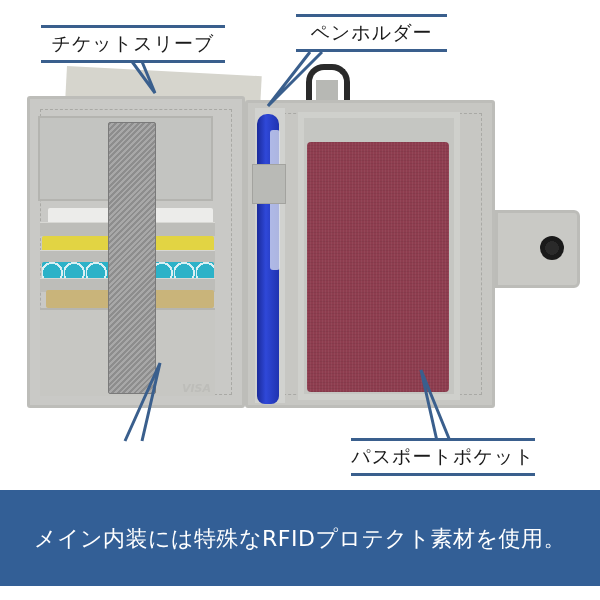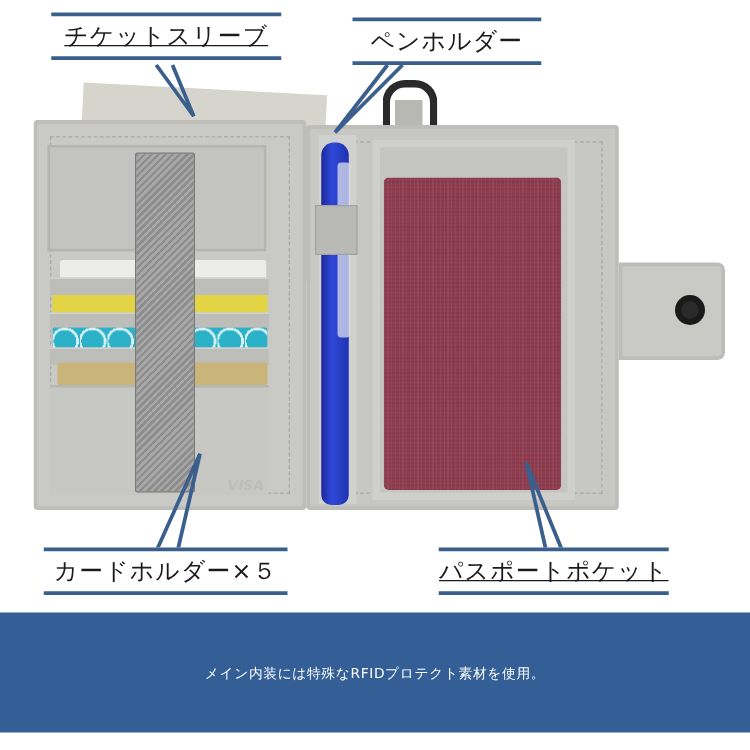--- a/index.html
+++ b/index.html
@@ -12,24 +12,24 @@
     .label {
       position: absolute;
       height: 38px;
       display: flex; align-items: center; justify-content: center;
       color: #1a1a1a; font-size: 19px; letter-spacing: 1px;
       border-top: 3px solid #3a5f8d;
       border-bottom: 3px solid #3a5f8d;
       background: #ffffff;
       z-index: 5;
     }
-    .lbl-ticket { left: 41px; top: 10px; width: 184px; text-decoration: underline; }
-    .lbl-pen    { left: 282px; top: 14px; width: 151px; }
+    .lbl-ticket { left: 41px; top: 25px; width: 184px; }
+    .lbl-pen    { left: 296px; top: 14px; width: 151px; }
     .lbl-card   { left: 35px; top: 438px; width: 195px; }
-    .lbl-passport { left: 351px; top: 438px; width: 184px; text-decoration: underline; }
+    .lbl-passport { left: 351px; top: 438px; width: 184px; }
 
     svg.leaders { position: absolute; left: 0; top: 0; width: 600px; height: 490px; z-index: 4; pointer-events: none; }
 
     
     .wallet-left {
       position: absolute; left: 27px; top: 96px; width: 218px; height: 312px;
       background: #c9c9c6; border: 3px solid #bdbdb9; border-radius: 3px;
     }
     .wallet-left .inner-border {
       position: absolute; left: 10px; top: 10px; right: 10px; bottom: 10px;
@@ -118,21 +118,21 @@
     .visa {
       position: absolute; left: 182px; top: 382px; font-size: 11px; color: #bdbdb9;
       font-style: italic; font-weight: bold;
     }
 
     
     .banner {
       position: absolute; left: 0; top: 490px; width: 600px; height: 96px;
       background: #335f96;
       display: flex; flex-direction: column; align-items: center; justify-content: center;
-      color: #ffffff; font-size: 11px; line-height: 27px; letter-spacing: 0.5px;
+      color: #ffffff; font-size: 22px; line-height: 27px; letter-spacing: 0.5px;
     }
   </style>
 </head>
 <body>
 
 <div class="stage">
 
   <div class="ticket"></div>
 
   <div class="hook"></div>
@@ -177,19 +177,18 @@
       <polyline points="310,52 268,106 322,52"></polyline>
 
       <polyline points="125,441 160,363 142,441"></polyline>
 
       <polyline points="437,441 421,370 450,441"></polyline>
     </g>
   </svg>
 
   <div class="label lbl-ticket">チケットスリーブ</div>
   <div class="label lbl-pen">ペンホルダー</div>
-  <div class="label lbl-card">カードホルダー×５</div>
   <div class="label lbl-passport">パスポートポケット</div>
 </div>
 
 <div class="banner">
   <div>メイン内装には特殊なRFIDプロテクト素材を使用。</div>
 </div>
 
 </body></html>

